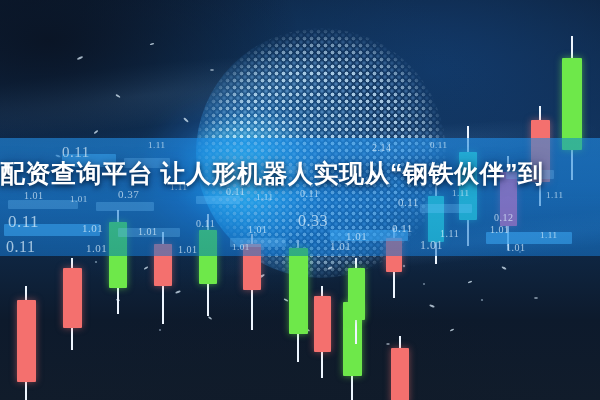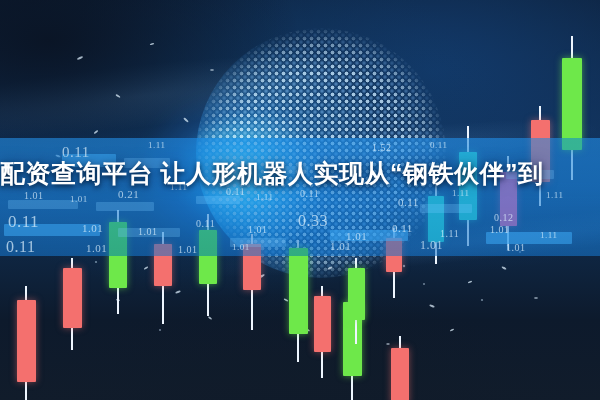--- a/index.html
+++ b/index.html
@@ -234,25 +234,25 @@
       <div class="brect" style="left:268px;top:28px;width:40px;height:8px;"></div>
       <div class="brect solid" style="left:330px;top:92px;width:78px;height:11px;"></div>
       <div class="brect" style="left:420px;top:66px;width:52px;height:9px;"></div>
       <div class="brect solid" style="left:486px;top:94px;width:86px;height:12px;"></div>
       <div class="brect" style="left:506px;top:32px;width:48px;height:9px;"></div>
       <div class="brect" style="left:230px;top:100px;width:56px;height:9px;"></div>
     </div>
     <div id="band-nums">
         <span class="bnum" style="left: 62px; top: 6px; font-size: 15px;">0.11</span>
         <span class="bnum" style="left: 148px; top: 2px; font-size: 9px;">1.11</span>
-        <span class="bnum" style="left: 372px; top: 4px; font-size: 10px;">1.52</span>
+        <span class="bnum" style="left: 372px; top: 4px; font-size: 10px;">2.14</span>
         <span class="bnum" style="left: 430px; top: 2px; font-size: 9px;">0.11</span>
         <span class="bnum" style="left: 24px; top: 52px; font-size: 10px;">1.01</span>
         <span class="bnum" style="left: 70px; top: 56px; font-size: 9px;">1.01</span>
-        <span class="bnum" style="left: 118px; top: 50px; font-size: 11px;">0.21</span>
+        <span class="bnum" style="left: 118px; top: 50px; font-size: 11px;">0.37</span>
         <span class="bnum" style="left: 170px; top: 44px; font-size: 9px;">1.11</span>
         <span class="bnum" style="left: 226px; top: 48px; font-size: 10px;">0.11</span>
         <span class="bnum" style="left: 256px; top: 54px; font-size: 9px;">1.11</span>
         <span class="bnum" style="left: 300px; top: 50px; font-size: 10px;">0.11</span>
         <span class="bnum" style="left: 398px; top: 58px; font-size: 11px;">0.11</span>
         <span class="bnum" style="left: 452px; top: 50px; font-size: 9px;">1.11</span>
         <span class="bnum" style="left: 494px; top: 46px; font-size: 10px; margin-top: 28px;">0.12</span>
         <span class="bnum" style="left: 546px; top: 52px; font-size: 9px;">1.11</span>
         <span class="bnum" style="left: 8px; top: 74px; font-size: 17px;">0.11</span>
         <span class="bnum" style="left: 82px; top: 84px; font-size: 11px;">1.01</span>

